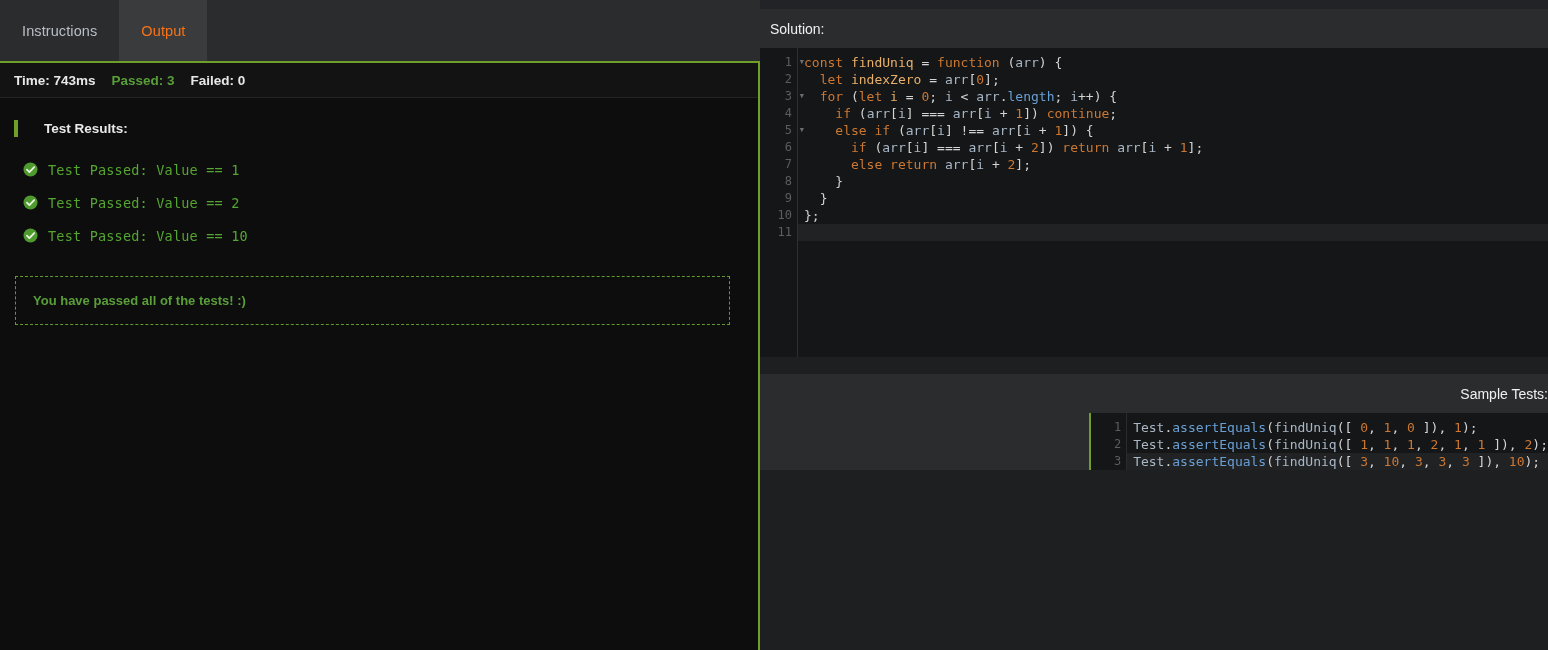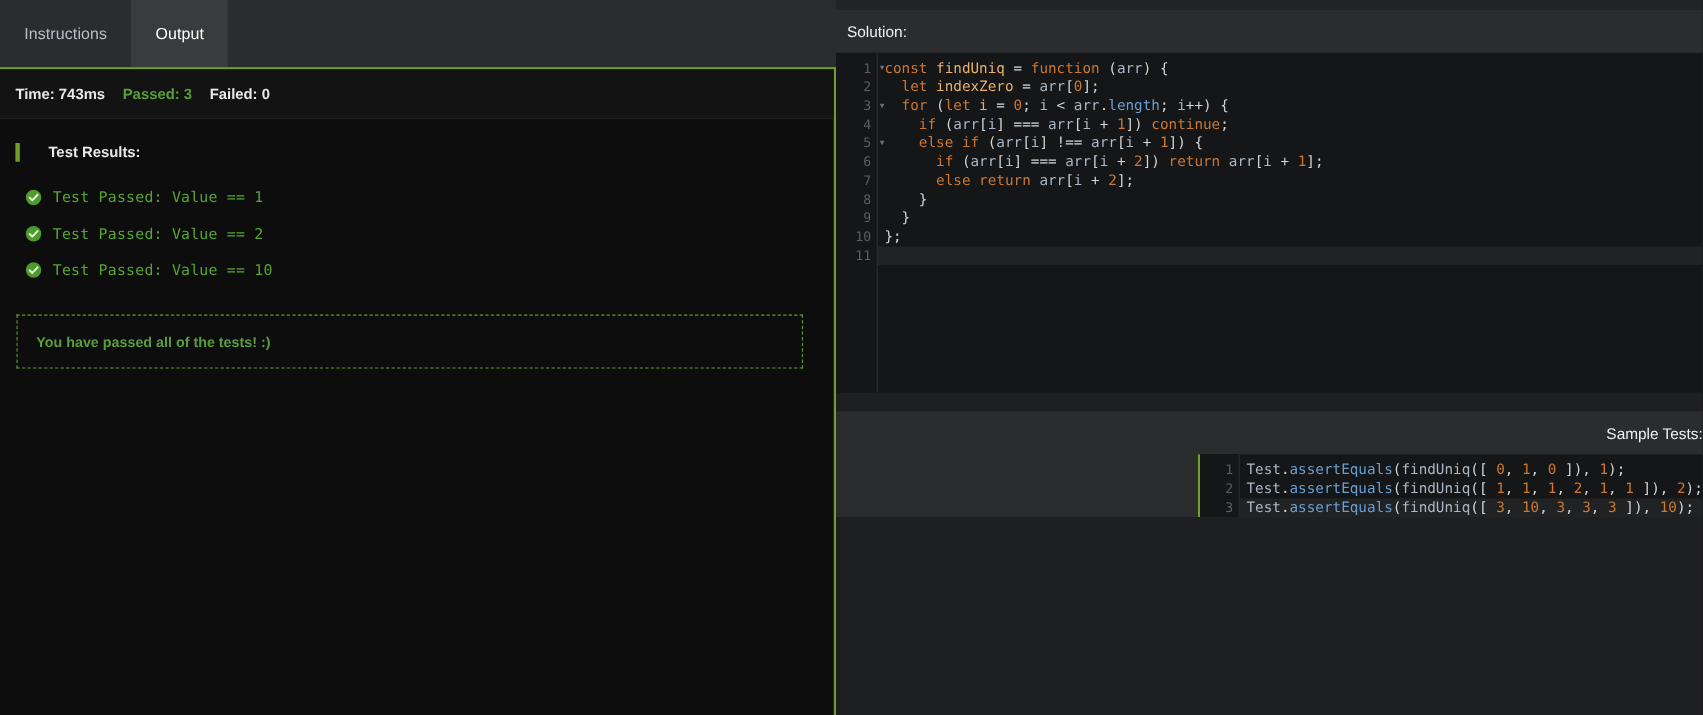--- a/index.html
+++ b/index.html
@@ -40,33 +40,33 @@
     padding: 0 22px;
     font-size: 14.5px;
     color: #b9bfc6;
     background: transparent;
     cursor: pointer;
     user-select: none;
     letter-spacing: .1px;
   }
   .tab.active {
     background: #3a3b3d;
-    color: #ffffff;
+    color: #f97316;
   }
   .output-panel {
     position: relative;
     flex: 1 1 auto;
     background: #0d0d0d;
     border-top: 2px solid #6f9e29;
     border-right: 2px solid #6f9e29;
     box-sizing: border-box;
     overflow: hidden;
   }
   .stats-bar {
-    height: 45px;
+    height: 35px;
     display: flex;
     align-items: center;
     padding-left: 14px;
     gap: 16px;
     border-bottom: 1px solid #232323;
     background: #131313;
     box-sizing: border-box;
   }
   .stat {
     font-size: 13.5px;

